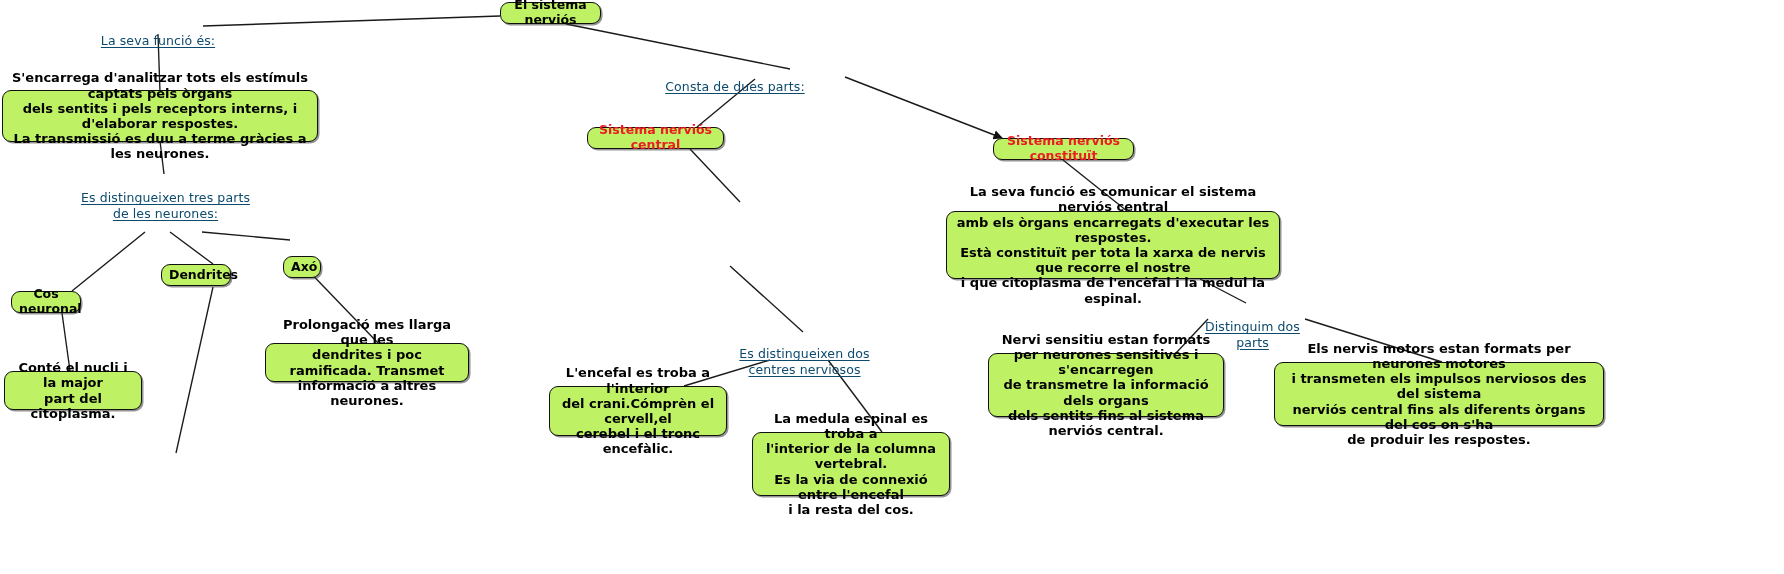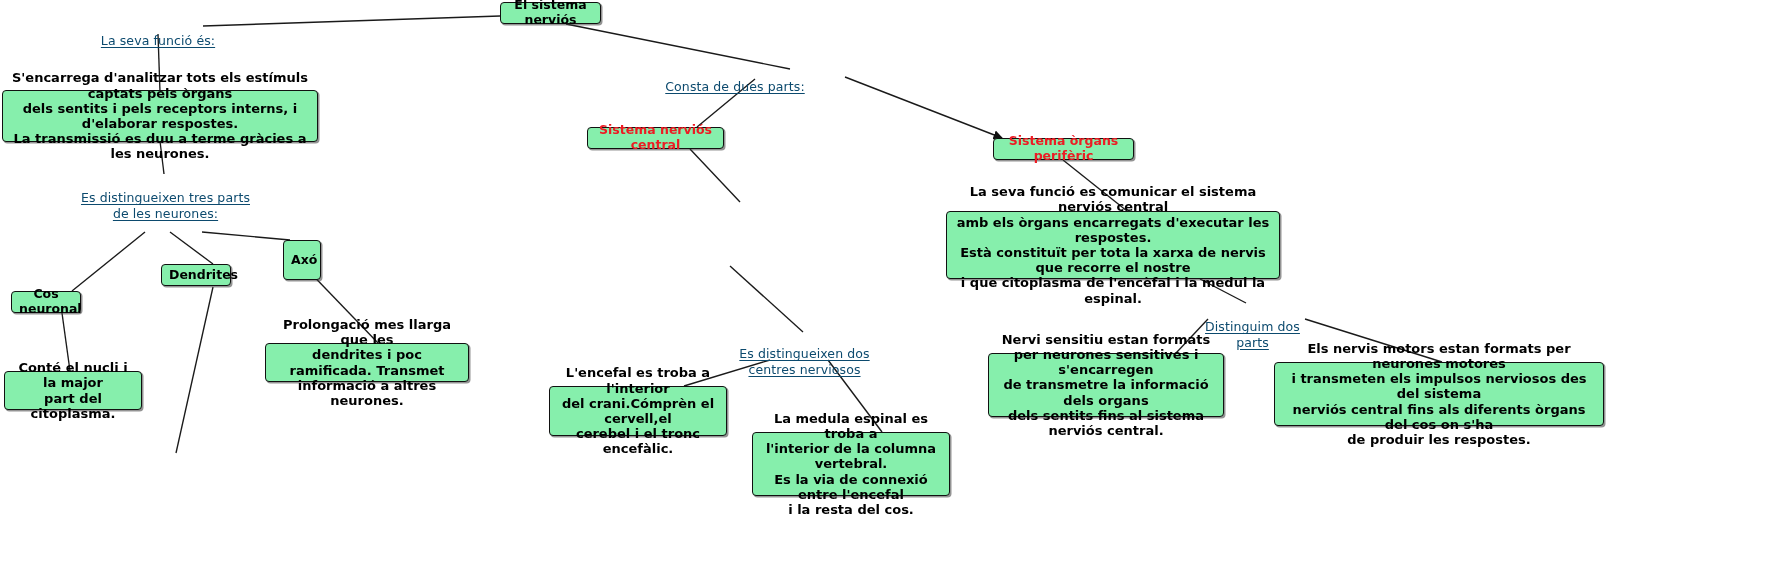--- a/index.html
+++ b/index.html
@@ -9,23 +9,23 @@
     background:#ffffff;
     font-family:"DejaVu Sans","Liberation Sans",sans-serif;
     overflow:hidden;
   }
   #edges{position:absolute;left:0;top:0;width:1784px;height:574px;pointer-events:none;}
 
   
   .node{
     position:absolute;
     box-sizing:border-box;
-    background:#86efac;
+    background:#bef264;
     border:1.4px solid #111111;
-    border-radius:4px;
+    border-radius:9px;
     color:#000000;
     font-weight:bold;
     text-align:center;
     line-height:1.17;
     display:flex;
     align-items:center;
     justify-content:center;
     padding:3px 7px;
     box-shadow:1.5px 1.5px 0 rgba(60,60,60,.55);
   }
@@ -133,21 +133,21 @@
   <div class="node desc" style="left:4px;top:371px;width:138px;height:39px;">
     <span>Conté el nucli i la major
 part del citoplasma.</span>
   </div>
 
   <div class="node term" style="left:161px;top:264px;width:70px;height:22px;">
     <span>Dendrites</span>
   </div>
 
 
-  <div class="node term" style="left:283px;top:240px;width:38px;height:40px;">
+  <div class="node term" style="left:283px;top:256px;width:38px;height:22px;">
     <span>Axó</span>
   </div>
 
   <div class="node desc" style="left:265px;top:343px;width:204px;height:39px;">
     <span>Prolongació mes llarga que les
 dendrites i poc ramificada. Transmet
 informació a altres neurones.</span>
   </div>
 
   <div class="linklabel" style="left:650px;top:64px;width:170px;">
@@ -171,21 +171,21 @@
   </div>
 
   <div class="node desc" style="left:752px;top:432px;width:198px;height:64px;">
     <span>La medula espinal es troba a
 l'interior de la columna vertebral.
 Es la via de connexió entre l'encefal
 i la resta del cos.</span>
   </div>
 
   <div class="node term red" style="left:993px;top:138px;width:141px;height:22px;">
-    <span>Sistema òrgans perifèric</span>
+    <span>Sistema nerviós constituït</span>
   </div>
 
   <div class="node desc" style="left:946px;top:211px;width:334px;height:68px;">
     <span>La seva funció es comunicar el sistema nerviós central
 amb els òrgans encarregats d'executar les respostes.
 Està constituït per tota la xarxa de nervis que recorre el nostre
 i que citoplasma de l'encèfal i la medul la espinal.</span>
   </div>
 
   <div class="linklabel" style="left:1190px;top:304px;width:125px;">

